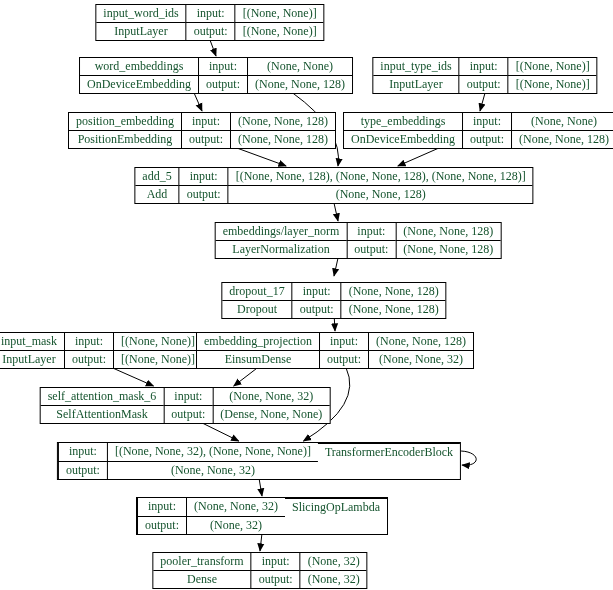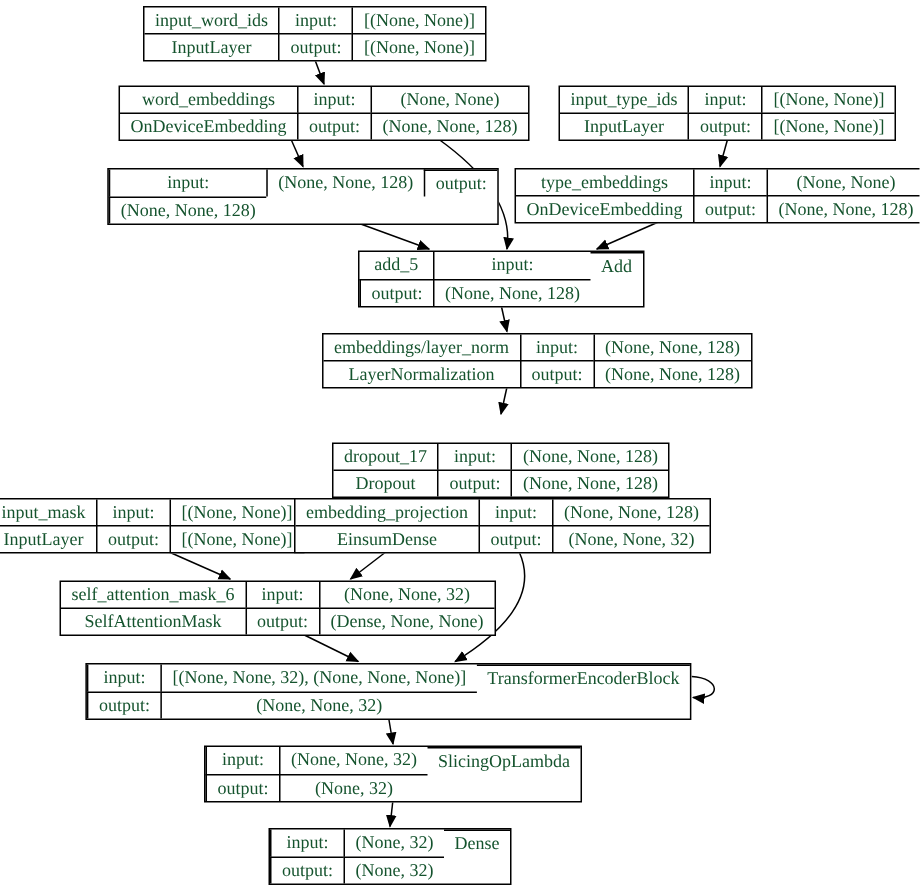--- a/index.html
+++ b/index.html
@@ -70,53 +70,56 @@
 <div class="node" style="left:485px;top:57px">
   <div class="cell nm">input_type_ids</div>
   <div class="cell kw">input:</div>
   <div class="cell sh">[(None, None)]</div>
   <div class="cell nm bt">InputLayer</div>
   <div class="cell kw bt">output:</div>
   <div class="cell sh bt">[(None, None)]</div>
 </div>
 
 <div class="node" style="left:202px;top:112px">
+  <div class="cell nm">position_embedding</div>
   <div class="cell kw">input:</div>
   <div class="cell sh">(None, None, 128)</div>
+  <div class="cell nm bt">PositionEmbedding</div>
   <div class="cell kw bt">output:</div>
   <div class="cell sh bt">(None, None, 128)</div>
 </div>
 
 <div class="node" style="left:480px;top:112px">
   <div class="cell nm">type_embeddings</div>
   <div class="cell kw">input:</div>
   <div class="cell sh">(None, None)</div>
   <div class="cell nm bt">OnDeviceEmbedding</div>
   <div class="cell kw bt">output:</div>
   <div class="cell sh bt">(None, None, 128)</div>
 </div>
 
 <div class="node" style="left:334px;top:167px">
   <div class="cell nm">add_5</div>
   <div class="cell kw">input:</div>
+  <div class="cell sh">[(None, None, 128), (None, None, 128), (None, None, 128)]</div>
   <div class="cell nm bt">Add</div>
   <div class="cell kw bt">output:</div>
   <div class="cell sh bt">(None, None, 128)</div>
 </div>
 
 <div class="node" style="left:358px;top:222px">
   <div class="cell nm">embeddings/layer_norm</div>
   <div class="cell kw">input:</div>
   <div class="cell sh">(None, None, 128)</div>
   <div class="cell nm bt">LayerNormalization</div>
   <div class="cell kw bt">output:</div>
   <div class="cell sh bt">(None, None, 128)</div>
 </div>
 
-<div class="node" style="left:334px;top:295px">
+<div class="node" style="left:334px;top:282px">
   <div class="cell nm">dropout_17</div>
   <div class="cell kw">input:</div>
   <div class="cell sh">(None, None, 128)</div>
   <div class="cell nm bt">Dropout</div>
   <div class="cell kw bt">output:</div>
   <div class="cell sh bt">(None, None, 128)</div>
 </div>
 
 <div class="node" style="left:98px;top:332px">
   <div class="cell nm">input_mask</div>
@@ -155,18 +158,19 @@
 
 <div class="node" style="left:262px;top:497px">
   <div class="cell kw">input:</div>
   <div class="cell sh">(None, None, 32)</div>
   <div class="cell nm bt">SlicingOpLambda</div>
   <div class="cell kw bt">output:</div>
   <div class="cell sh bt">(None, 32)</div>
 </div>
 
 <div class="node" style="left:260px;top:552px">
+  <div class="cell nm">pooler_transform</div>
   <div class="cell kw">input:</div>
   <div class="cell sh">(None, 32)</div>
   <div class="cell nm bt">Dense</div>
   <div class="cell kw bt">output:</div>
   <div class="cell sh bt">(None, 32)</div>
 </div>
 
 </body></html>

